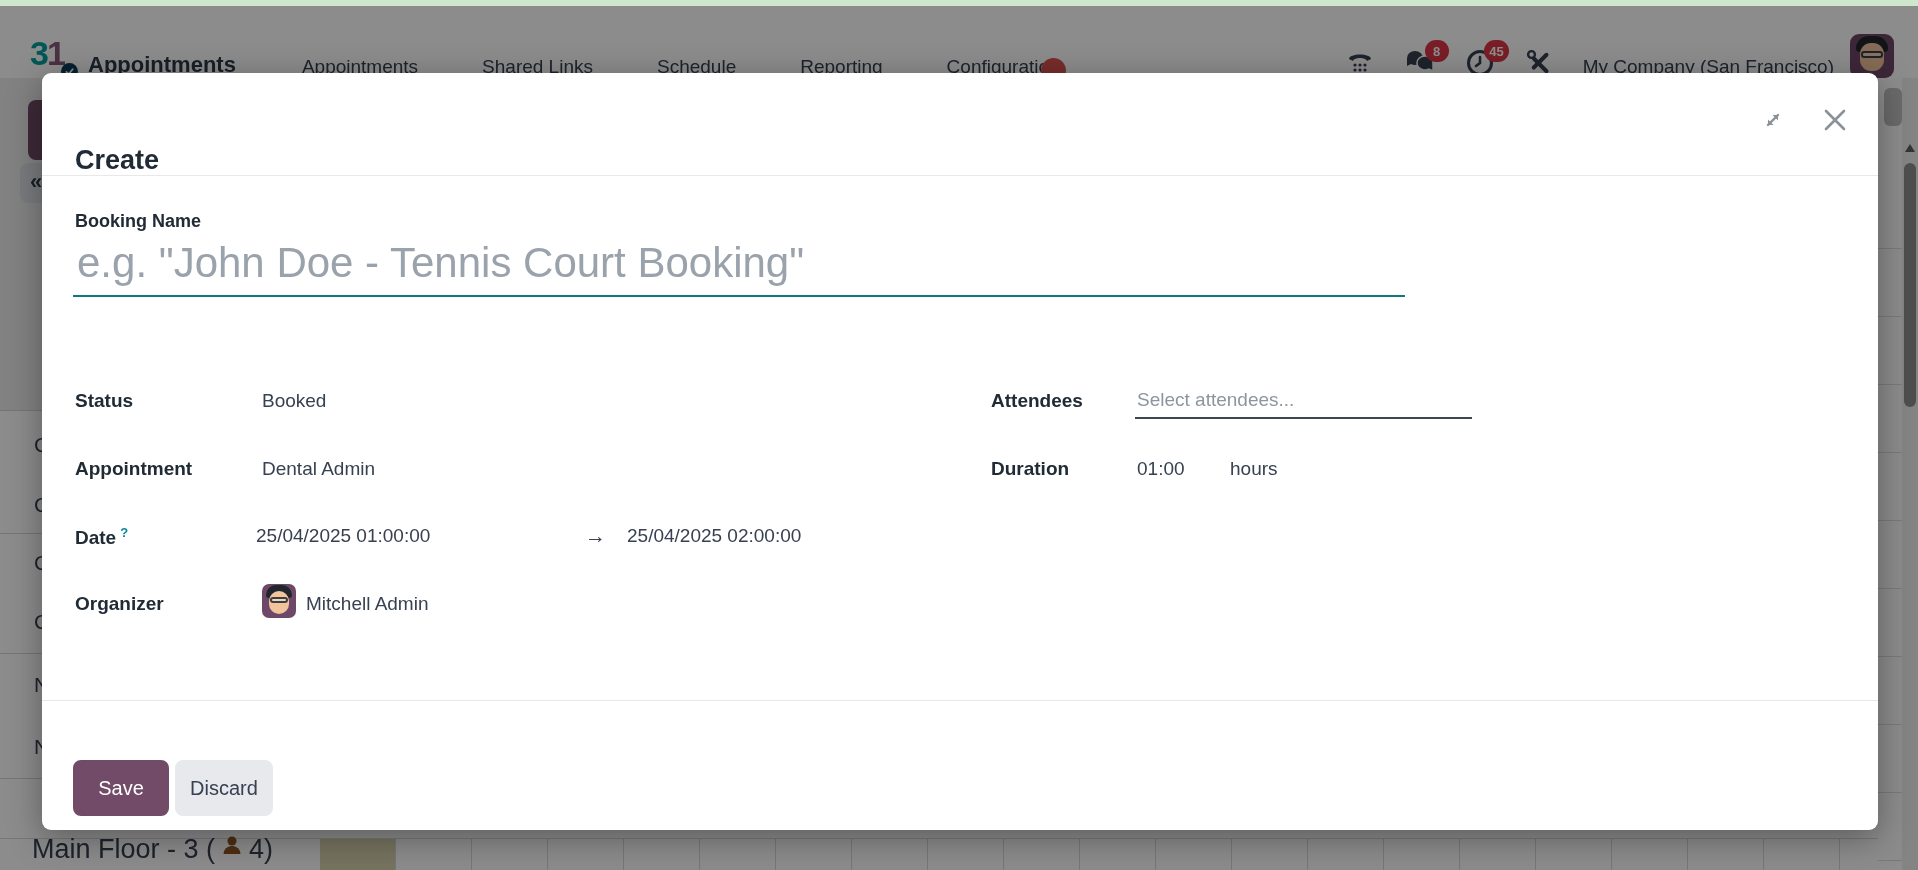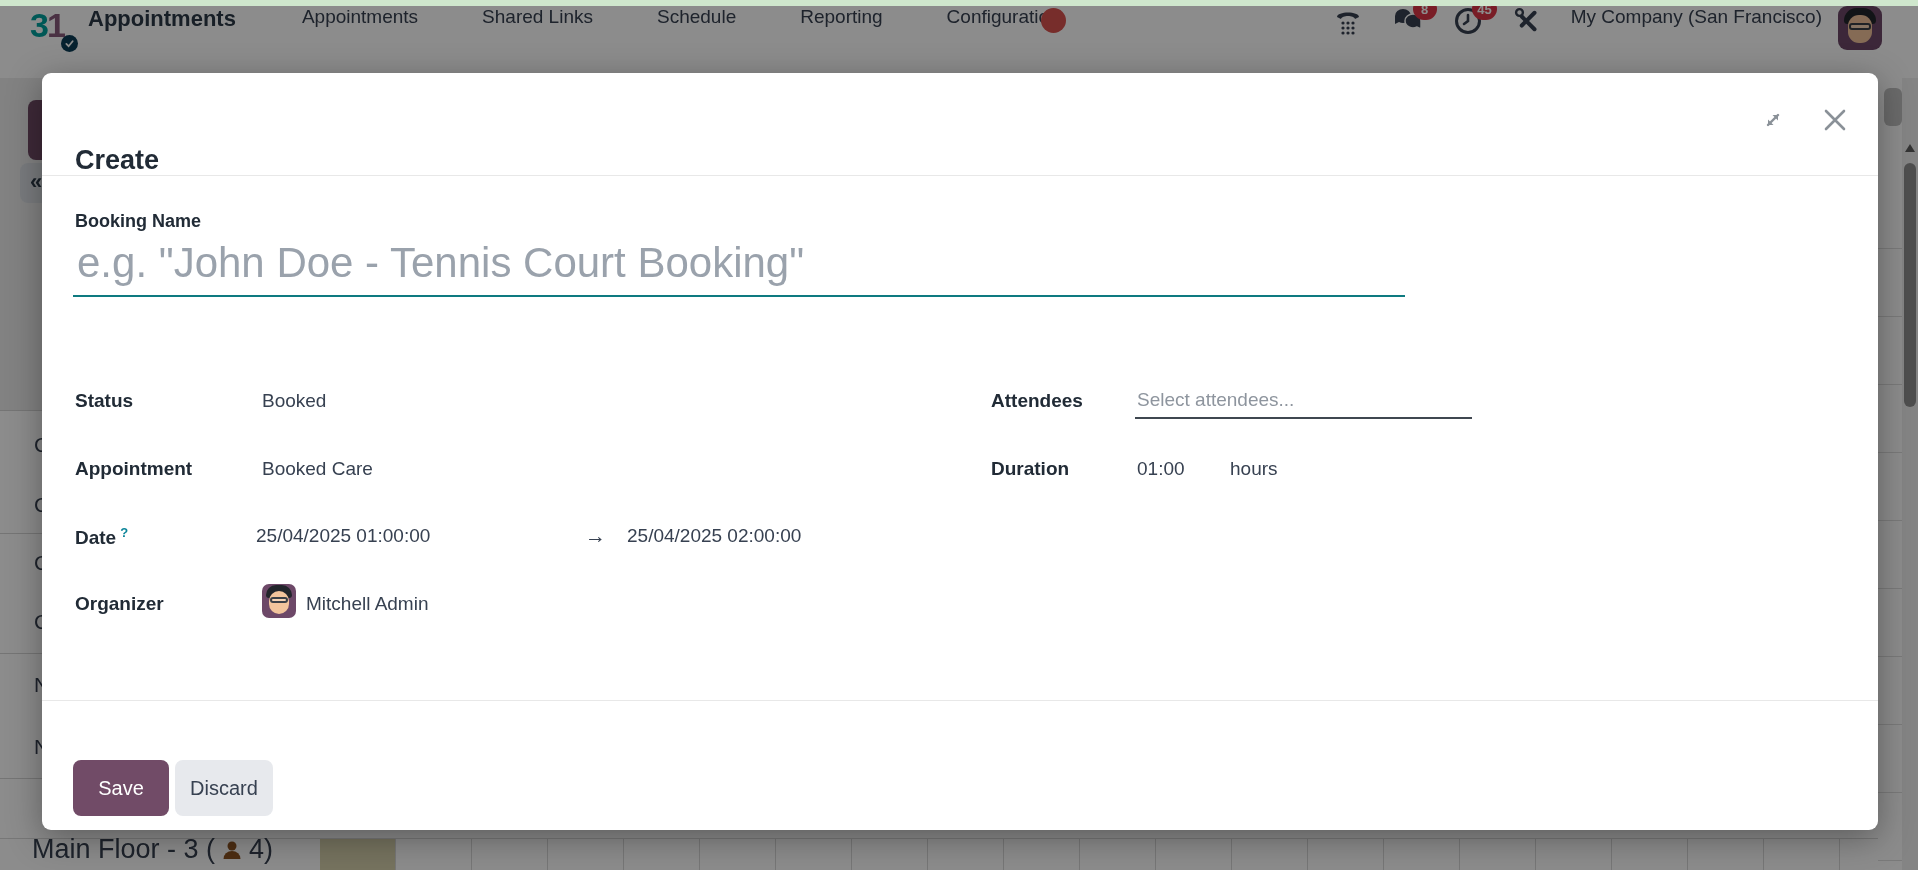--- a/index.html
+++ b/index.html
@@ -6,21 +6,21 @@
   html,body { width:1918px; height:870px; overflow:hidden; }
   body { font-family:"Liberation Sans", sans-serif; background:#fff; position:relative; }
 
   .screen { position:absolute; inset:0; width:1918px; height:870px; overflow:hidden; background:#fff; }
 
   
   .top-strip { position:absolute; left:0; top:0; width:100%; height:6px; background:#cfe7cd; z-index:30; }
 
   
   .navbar { position:absolute; left:0; top:6px; width:100%; height:72px; background:#ffffff;
-            display:flex; align-items:flex-start; padding:0 36px 0 30px; z-index:1; }
+            display:flex; align-items:flex-end; padding:0 24px 0 30px; z-index:1; }
   .logo { position:relative; width:46px; height:44px; margin-right:12px; flex:none; }
   .logo .d3 { font-size:34px; font-weight:700; color:#00A09D; }
   .logo .d1 { font-size:34px; font-weight:700; color:#875A7B; margin-left:-2px;}
   .logo .chk { position:absolute; right:-2px; bottom:-2px; width:17px; height:17px; border-radius:50%;
                background:#0b3d56; display:flex; align-items:center; justify-content:center; }
   .appname { font-size:22px; font-weight:700; color:#2c3a47; margin-right:66px; flex:none; }
   .menu { display:flex; gap:64px; font-size:19px; color:#374151; align-items:center; }
   .menu-item { cursor:pointer; position:relative; white-space:nowrap; }
   .menu-dot { position:absolute; right:-6px; top:2px; width:25px; height:25px; border-radius:50%; background:#d9534f; }
   .nav-spacer { flex:1; }
@@ -41,21 +41,21 @@
   .frag-collapse-btn { position:absolute; left:20px; top:85px; width:46px; height:40px; border-radius:8px; background:#dde1e6;
                        color:#2c3a47; font-size:22px; font-weight:700; line-height:38px; padding-left:10px; }
   .lrow-line { position:absolute; left:0; width:100%; height:1px; background:#d6d6d6; }
   .lrow-text { position:absolute; left:34px; font-size:21px; color:#374151; white-space:nowrap; }
 
   .bottom-strip { position:absolute; left:0; top:830px; width:1918px; height:40px; background:#fff; overflow:hidden; z-index:1; }
   .bottom-line { position:absolute; left:0; top:8px; width:100%; height:1px; background:#d9d9d9; }
   .bottom-grid { position:absolute; left:320px; right:16px; top:8px; bottom:0;
                  background-image:repeating-linear-gradient(to right, transparent 0 75px, #d9d9d9 75px 76px); }
   .bottom-cell { position:absolute; left:320px; top:9px; width:75px; height:31px; background:#d8d2ae; }
-  .bottom-label { position:absolute; left:32px; top:4px; font-size:27px; color:#374151; display:flex; align-items:center; gap:6px; white-space:nowrap; }
+  .bottom-label { position:absolute; left:32px; top:4px; font-size:27px; color:#374151; display:flex; align-items:flex-start; gap:6px; white-space:nowrap; }
 
   .right-strip { position:absolute; left:1878px; top:78px; right:0; bottom:0; background:#fff; z-index:1; }
   .right-frag { position:absolute; left:6px; top:10px; width:18px; height:38px; border-radius:6px; background:#c2c2c2; }
   .rrow-line { position:absolute; left:0; width:24px; height:1px; background:#dedede; }
   .scrollbar { position:absolute; right:0; top:0; width:16px; bottom:0; background:#f1f1f1; }
   .scroll-up { position:absolute; right:3px; top:66px; width:0; height:0; border-left:5px solid transparent;
                border-right:5px solid transparent; border-bottom:8px solid #5f5f5f; }
   .scroll-thumb { position:absolute; right:2px; top:85px; width:12px; height:244px; border-radius:6px; background:#8f8f8f; }
 
   
@@ -244,21 +244,21 @@
     </div>
     <div class="hdr-divider"></div>
 
     <div class="fld-label bn-label">Booking Name</div>
     <input class="bn-input" type="text" placeholder="e.g. &quot;John Doe - Tennis Court Booking&quot;" style="">
 
     <div class="fld-label" style="left:33px; top:317px">Status</div>
     <div class="fld-value" style="left:220px; top:317px">Booked</div>
 
     <div class="fld-label" style="left:33px; top:385px">Appointment</div>
-    <div class="fld-value" style="left:220px; top:385px">Booked Care</div>
+    <div class="fld-value" style="left:220px; top:385px">Dental Admin</div>
 
     <div class="fld-label" style="left:33px; top:452px">
       <span>Date</span><span class="help-sup">?</span>
     </div>
     <div class="fld-value" style="left:214px; top:452px">25/04/2025 01:00:00</div>
     <div class="fld-value arrow-right" style="left:543px; top:451px">→</div>
     <div class="fld-value" style="left:585px; top:452px">25/04/2025 02:00:00</div>
 
     <div class="fld-label" style="left:33px; top:520px">Organizer</div>
     <div class="org-avatar">

